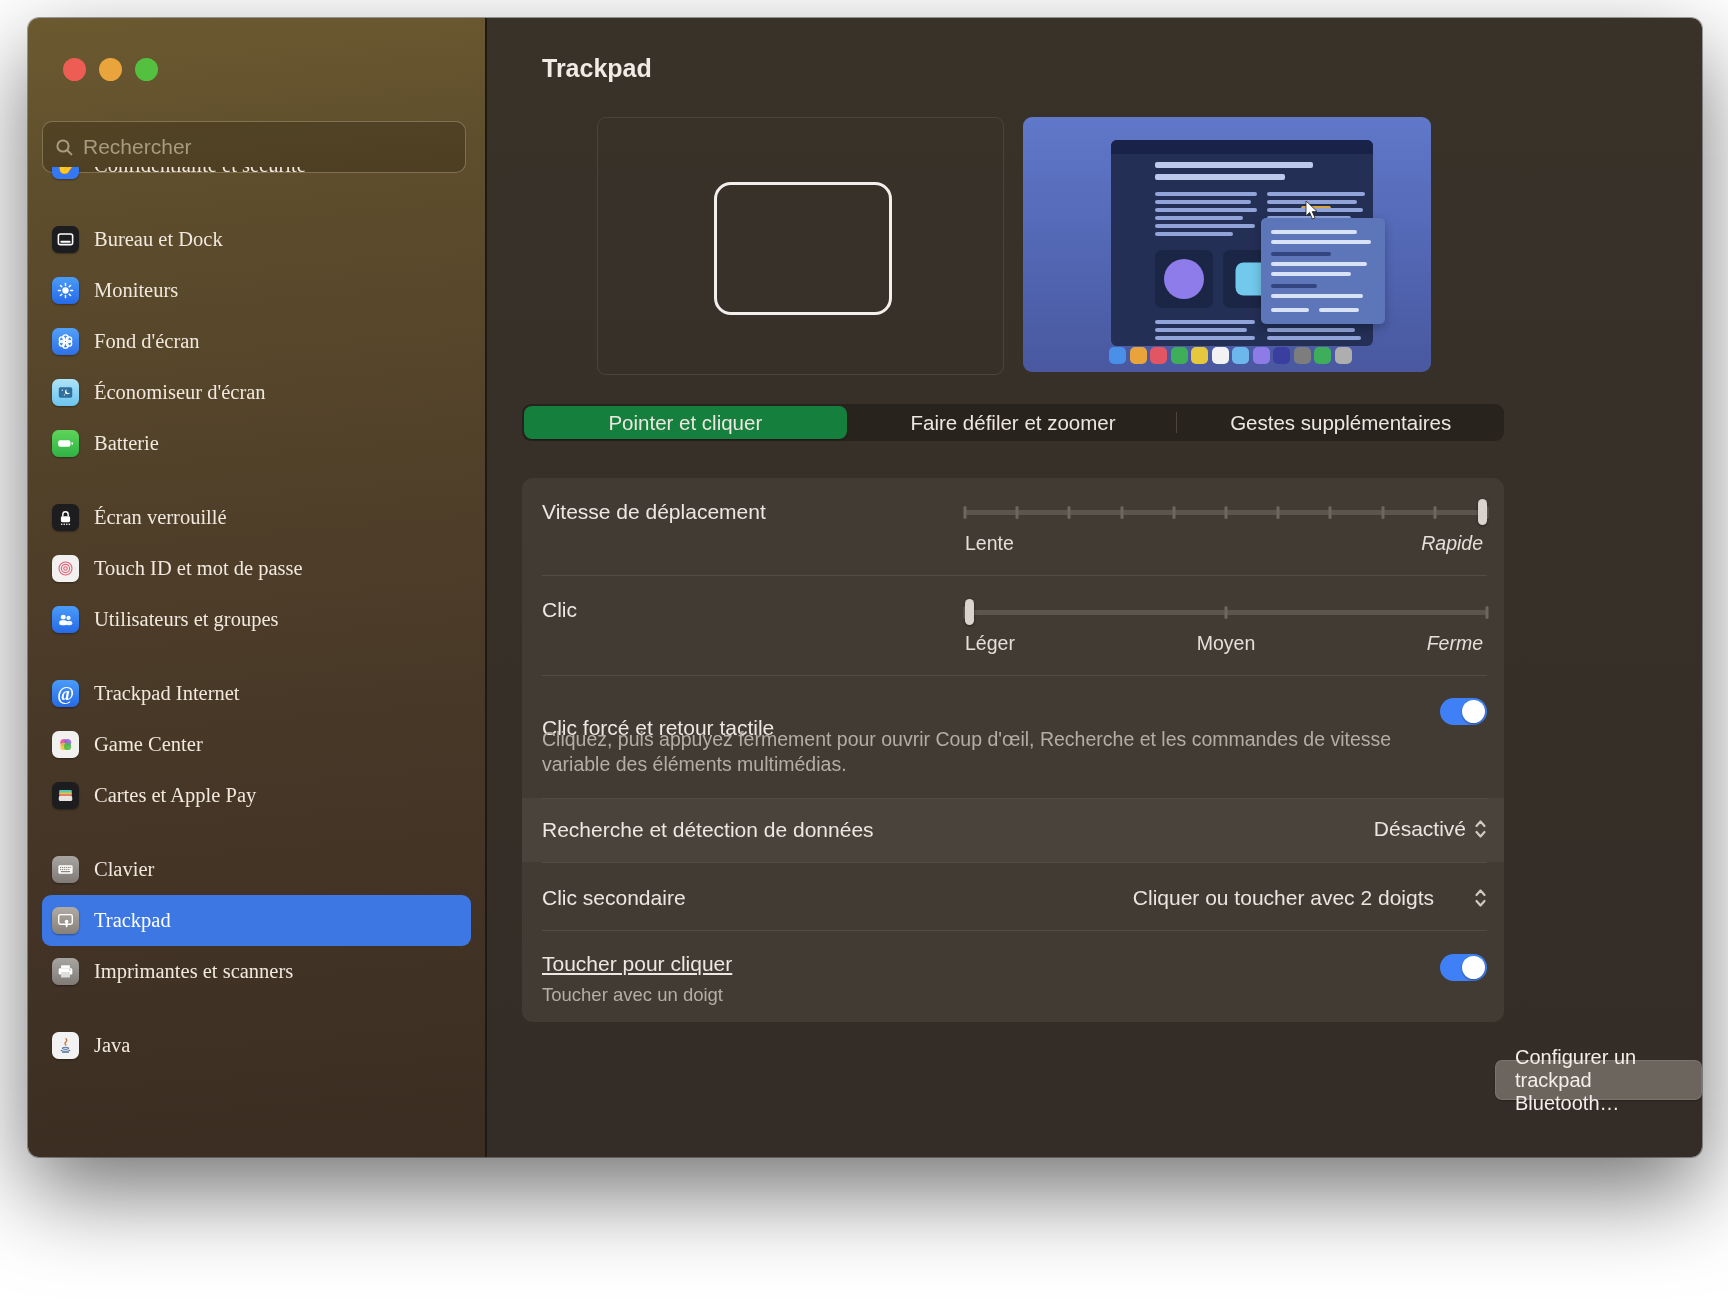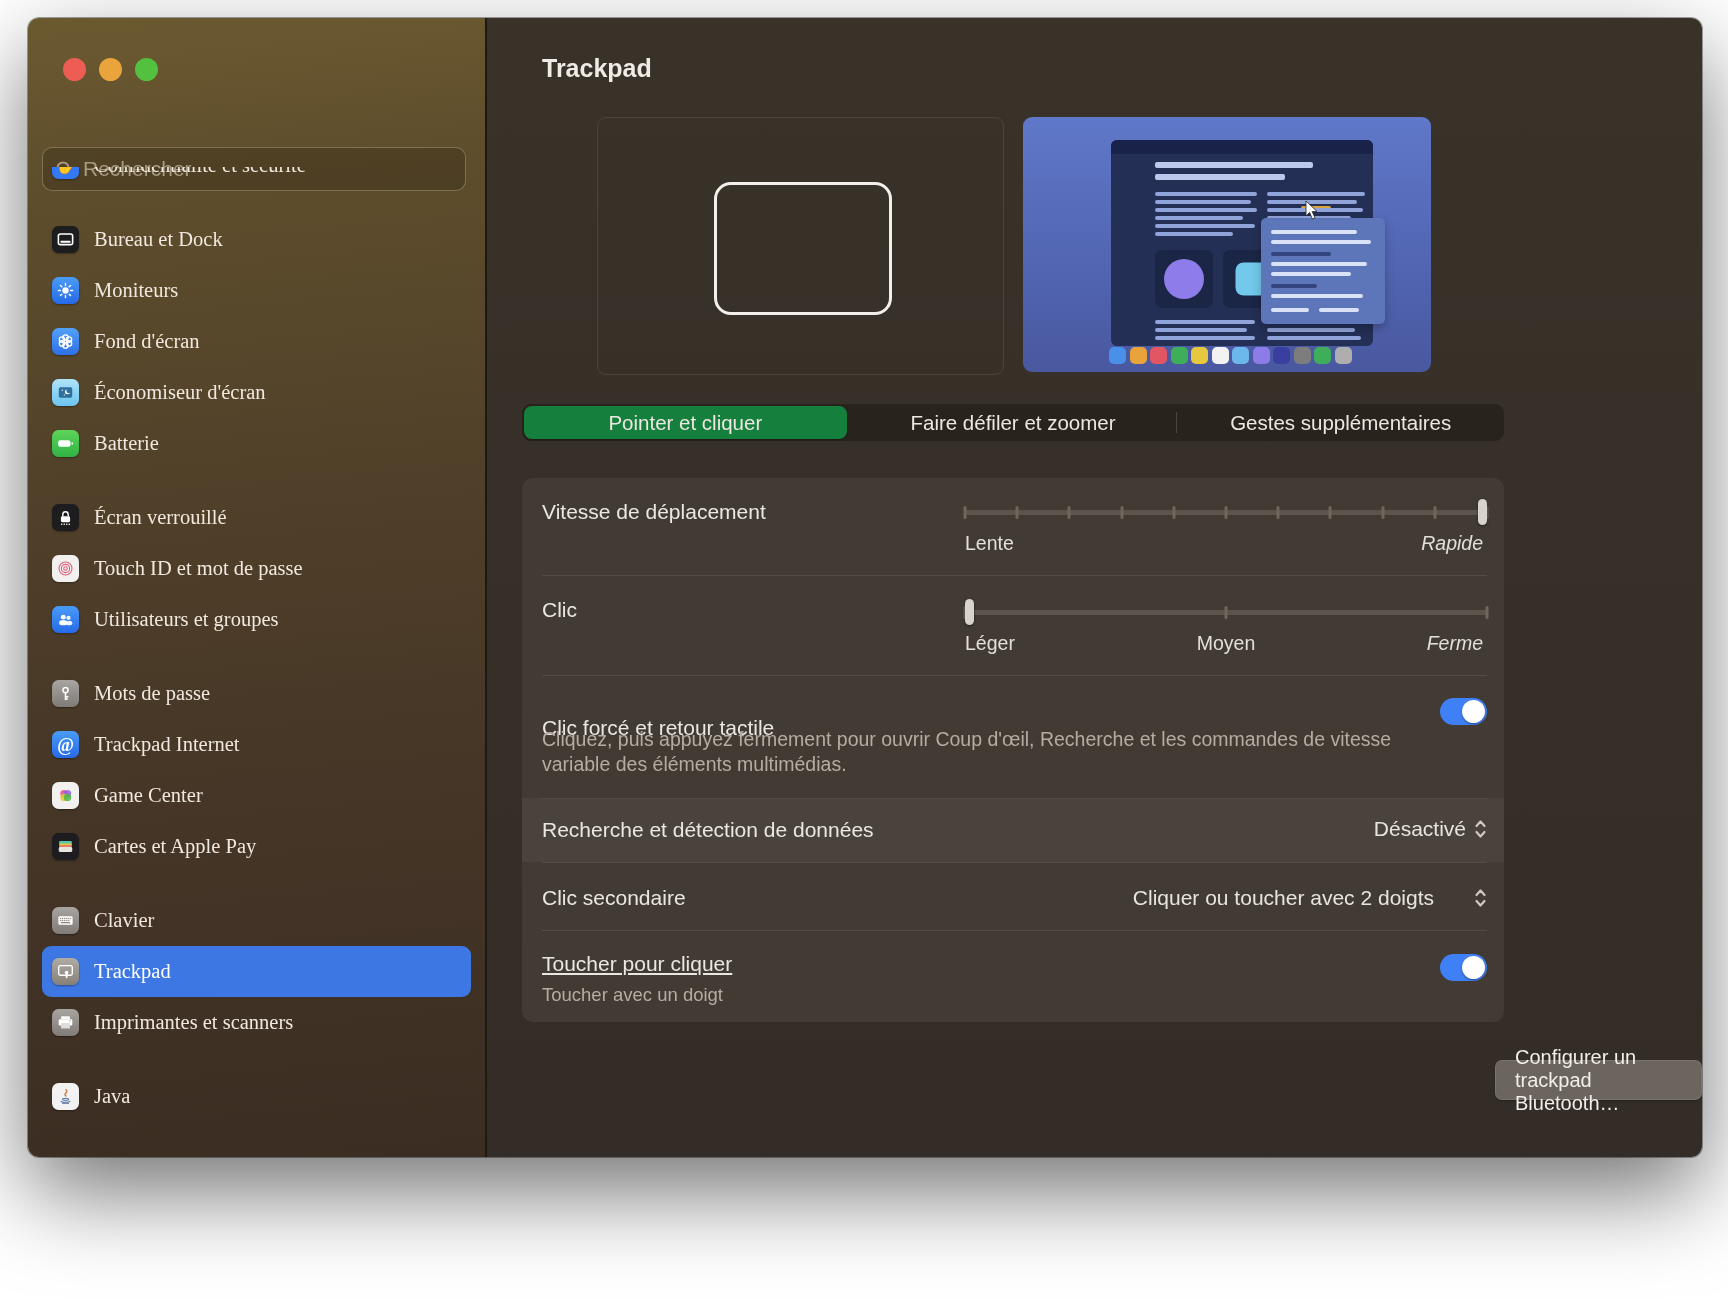--- a/index.html
+++ b/index.html
@@ -13,22 +13,22 @@
       linear-gradient(100deg, #eeb84c 0%, #e9a23f 32%, #ea8f38 62%, #e97c32 100%);
   }
   .window{position:absolute;left:28px;top:18px;width:1674px;height:1139px;border-radius:11px;
     overflow:hidden;box-shadow:0 35px 90px rgba(0,0,0,.55), 0 0 0 1px rgba(0,0,0,.35);}
   
   .sidebar{position:absolute;left:0;top:0;width:457px;height:100%;
     background:linear-gradient(175deg,#6b5a30 0%,#5f4e2c 14%,#52422a 38%,#483827 60%,#413226 82%,#3b2d21 100%);}
   .winsep{position:absolute;left:457px;top:0;width:2px;height:100%;background:#1e1913;}
   .traffic{position:absolute;left:35px;top:40px;display:flex;gap:13px;}
   .traffic span{width:23px;height:23px;border-radius:50%;display:block;}
-  .searchbox{position:absolute;left:14px;top:103px;width:424px;height:44px;border-radius:10px;
-    background:rgba(32,24,10,.25);border:1px solid rgba(255,240,200,.28);display:flex;align-items:center;gap:9px;padding:0 12px;box-sizing:border-box;margin-top:26px;}
+  .searchbox{position:absolute;left:14px;top:103px;width:424px;height:52px;border-radius:10px;
+    background:rgba(32,24,10,.25);border:1px solid rgba(255,240,200,.28);display:flex;align-items:center;gap:9px;padding:0 12px;box-sizing:border-box;}
   .searchbox svg{flex:0 0 auto;}
   .searchbox .ph{color:#a79b82;font-size:21px;}
   .sidelist{position:absolute;left:14px;top:149px;right:14px;bottom:0;overflow:hidden;}
   .sgroup{margin:0;padding:0;font-family:Liberation Serif, serif;}
   .sgroup + .sgroup{margin-top:23px;}
   .srow{display:flex;align-items:center;gap:15px;height:51px;padding:0 10px;border-radius:9px;color:#f1e9df;font-size:20.5px;}
   .srow.selected{background:#3d77e3;color:#ffffff;}
   .srow.clipped{margin-top:-27px;}
   .sicon{width:27px;height:27px;border-radius:6.5px;flex:0 0 auto;display:flex;align-items:center;justify-content:center;
     box-shadow:0 1px 2px rgba(0,0,0,.35);overflow:hidden;position:relative;}
@@ -208,31 +208,20 @@
                   <circle cx="15.8" cy="10" r="2.7" fill="#fff" opacity="0.92"></circle>
                   <rect x="4" y="13" width="10.4" height="6.4" rx="3.2" fill="#fff"></rect>
                   <rect x="12.6" y="14" width="8" height="5.4" rx="2.7" fill="#fff" opacity="0.92"></rect>
                 </svg>
               </span>
               <span>Utilisateurs et groupes</span>
             </div>
           </div>
           <div class="sgroup">
             <div class="srow">
-              <span class="sicon" style="background: linear-gradient(rgb(168, 164, 160), rgb(128, 123, 118));">
-                <svg width="19" height="19" viewBox="0 0 24 24">
-                  <circle cx="12" cy="7.6" r="3.3" fill="none" stroke="#fff" stroke-width="1.9"></circle>
-                  <line x1="12" y1="10.9" x2="12" y2="19.6" stroke="#fff" stroke-width="1.9" stroke-linecap="round"></line>
-                  <line x1="12" y1="16" x2="15" y2="16" stroke="#fff" stroke-width="1.9" stroke-linecap="round"></line>
-                  <line x1="12" y1="19" x2="14.2" y2="19" stroke="#fff" stroke-width="1.9" stroke-linecap="round"></line>
-                </svg>
-              </span>
-              <span>Mots de passe</span>
-            </div>
-            <div class="srow">
               <span class="sicon" style="background: linear-gradient(rgb(74, 156, 248), rgb(37, 105, 232));">
                 <span class="tglyph" style="font-size:18px;font-weight:700;">@</span>
               </span>
               <span>Trackpad Internet</span>
             </div>
             <div class="srow">
               <span class="sicon" style="background: rgb(243, 241, 239);">
                 <svg width="19" height="19" viewBox="0 0 24 24">
                   <circle cx="10" cy="9.6" r="4.6" fill="#e84f9a" opacity="0.9"></circle>
                   <circle cx="14.6" cy="9.6" r="4.6" fill="#8f5fe8" opacity="0.85"></circle>

